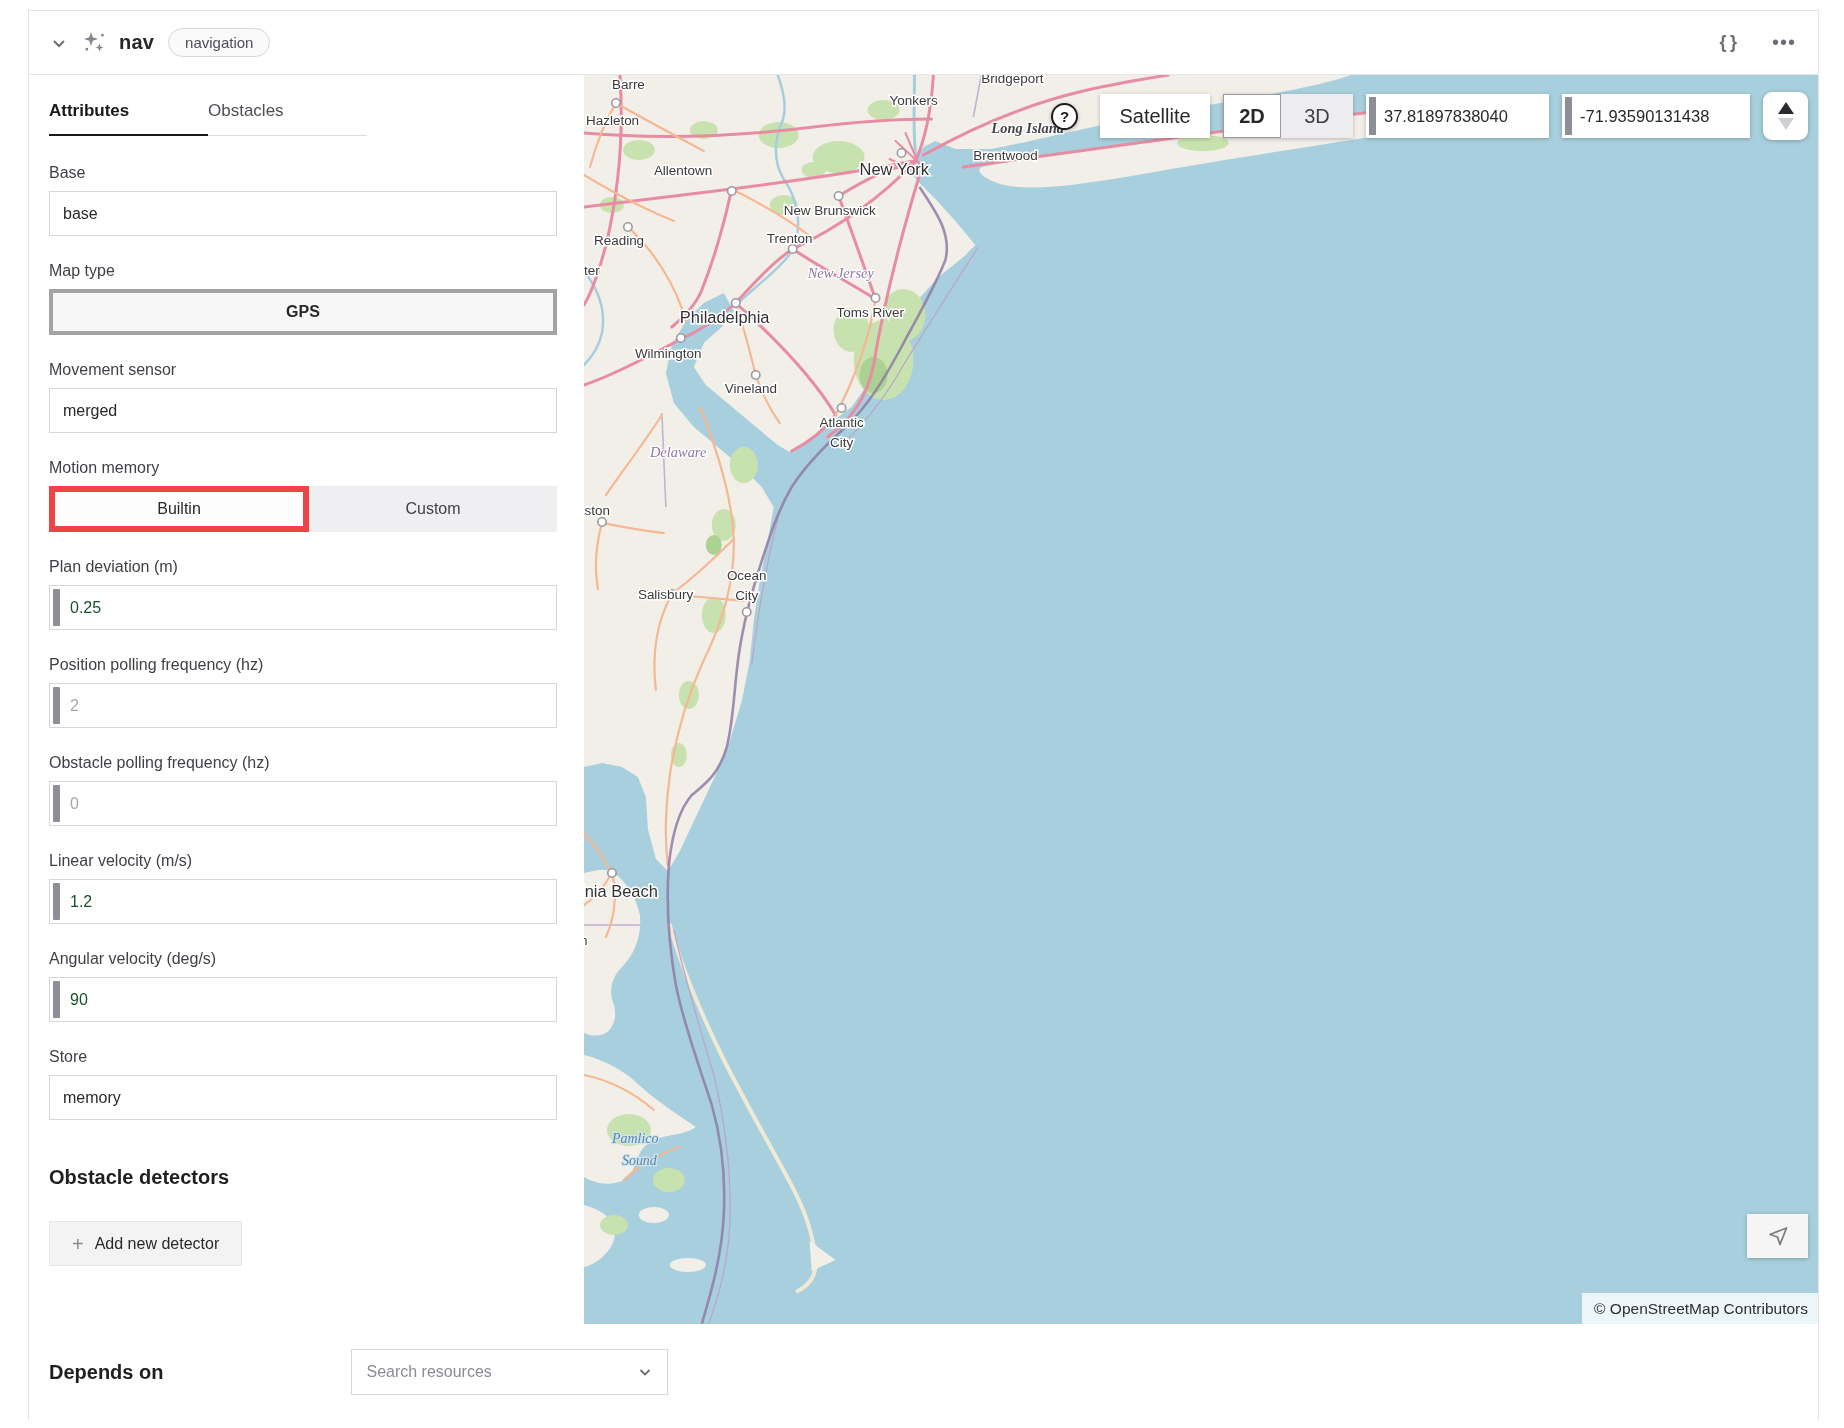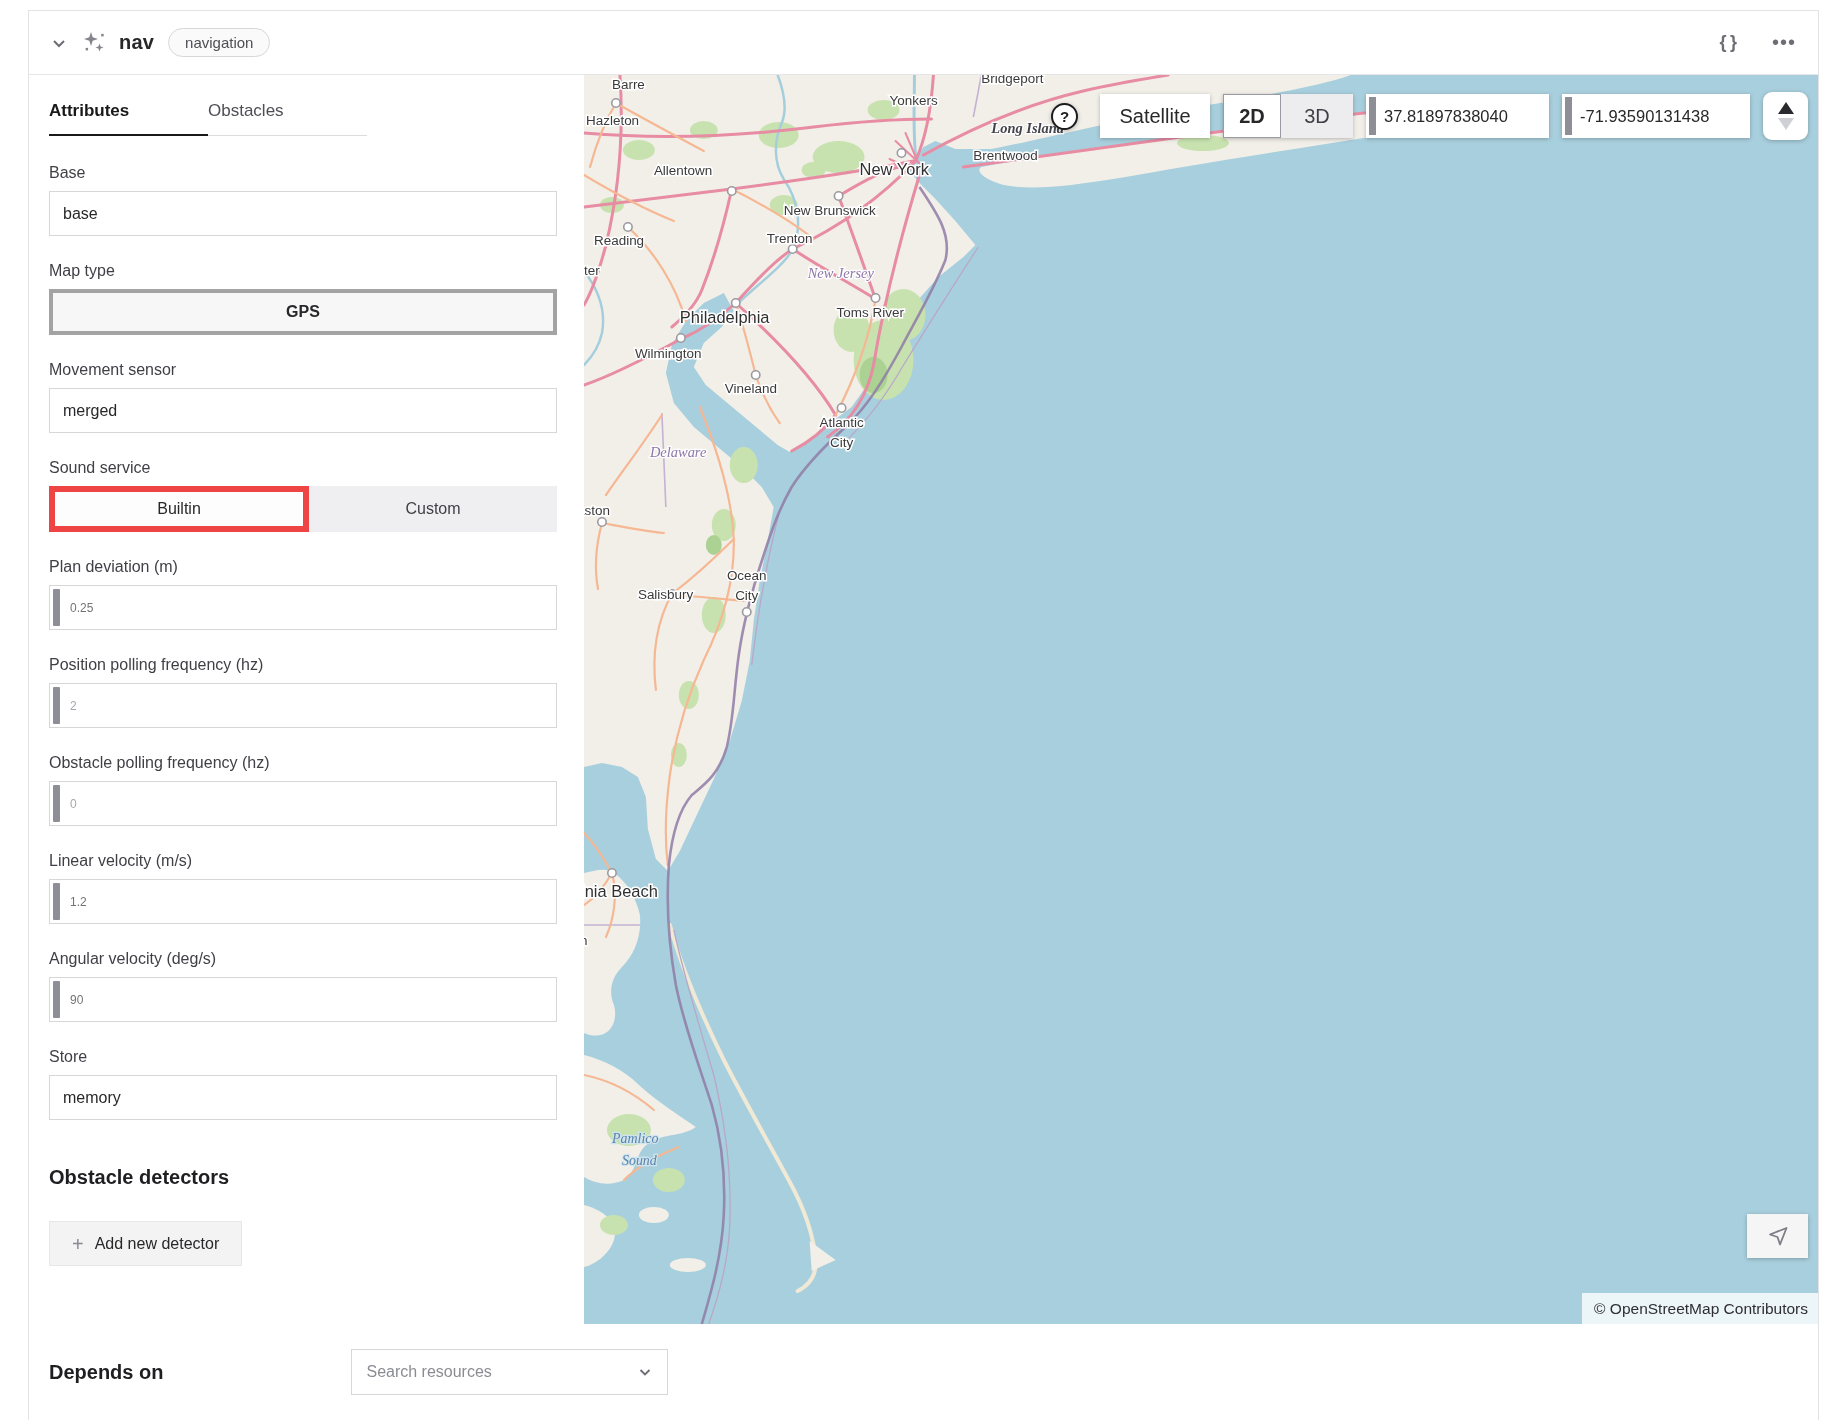--- a/index.html
+++ b/index.html
@@ -37,22 +37,22 @@
   .field { margin-bottom:26px; }
   .field .lbl { display:block; font-size:16px; color:#3f3f46; margin-bottom:9px; }
   .tbox { height:45px; border:1px solid #d7d7d9; background:#fff; display:flex;
     align-items:center; padding:0 13px; }
   .tbox input { border:none; outline:none; width:100%; font:inherit; font-size:16px;
     color:#28282a; background:transparent; }
   .numbox { position:relative; height:45px; border:1px solid #d7d7d9; background:#fff;
     display:flex; align-items:center; padding:0 13px 0 20px; }
   .numbox::before { content:""; position:absolute; left:3px; top:3px; bottom:3px; width:7px;
     background:#8e8e97; border-radius:1px; }
-  .numbox input { border:none; outline:none; width:100%; font:inherit; font-size:12px;
-    color:#737373; background:transparent; }
+  .numbox input { border:none; outline:none; width:100%; font:inherit; font-size:16px;
+    color:#14532d; background:transparent; }
   .numbox input::placeholder, .tbox input::placeholder { color:#a6a6af; }
 
   .btn-wide { width:100%; height:46px; background:#f7f7f8; border:4px solid #a3a3a3;
     font-family:inherit; font-size:16px; font-weight:700; color:#28282a; cursor:pointer; }
 
   .seg { display:flex; }
   .seg-btn { flex:1; height:46px; display:flex; align-items:center; justify-content:center;
     font-size:16px; cursor:pointer; }
   .seg-on { background:#fdfdfd; border:6px solid #ef4444; font-weight:400; }
   .seg-off { background:#efeff1; color:#3f3f46; }
@@ -158,21 +158,21 @@
       </div>
 
       <div class="field">
         <span class="lbl">Movement sensor</span>
         <div class="tbox">
             <input value="merged" style="">
           </div>
       </div>
 
       <div class="field">
-        <span class="lbl">Sound service</span>
+        <span class="lbl">Motion memory</span>
         <div class="seg">
           <div class="seg-btn seg-on">Builtin</div>
           <div class="seg-btn seg-off">Custom</div>
         </div>
       </div>
 
       <div class="field">
         <span class="lbl">Plan deviation (m)</span>
         <div class="numbox">
             <input value="0.25" style="">

